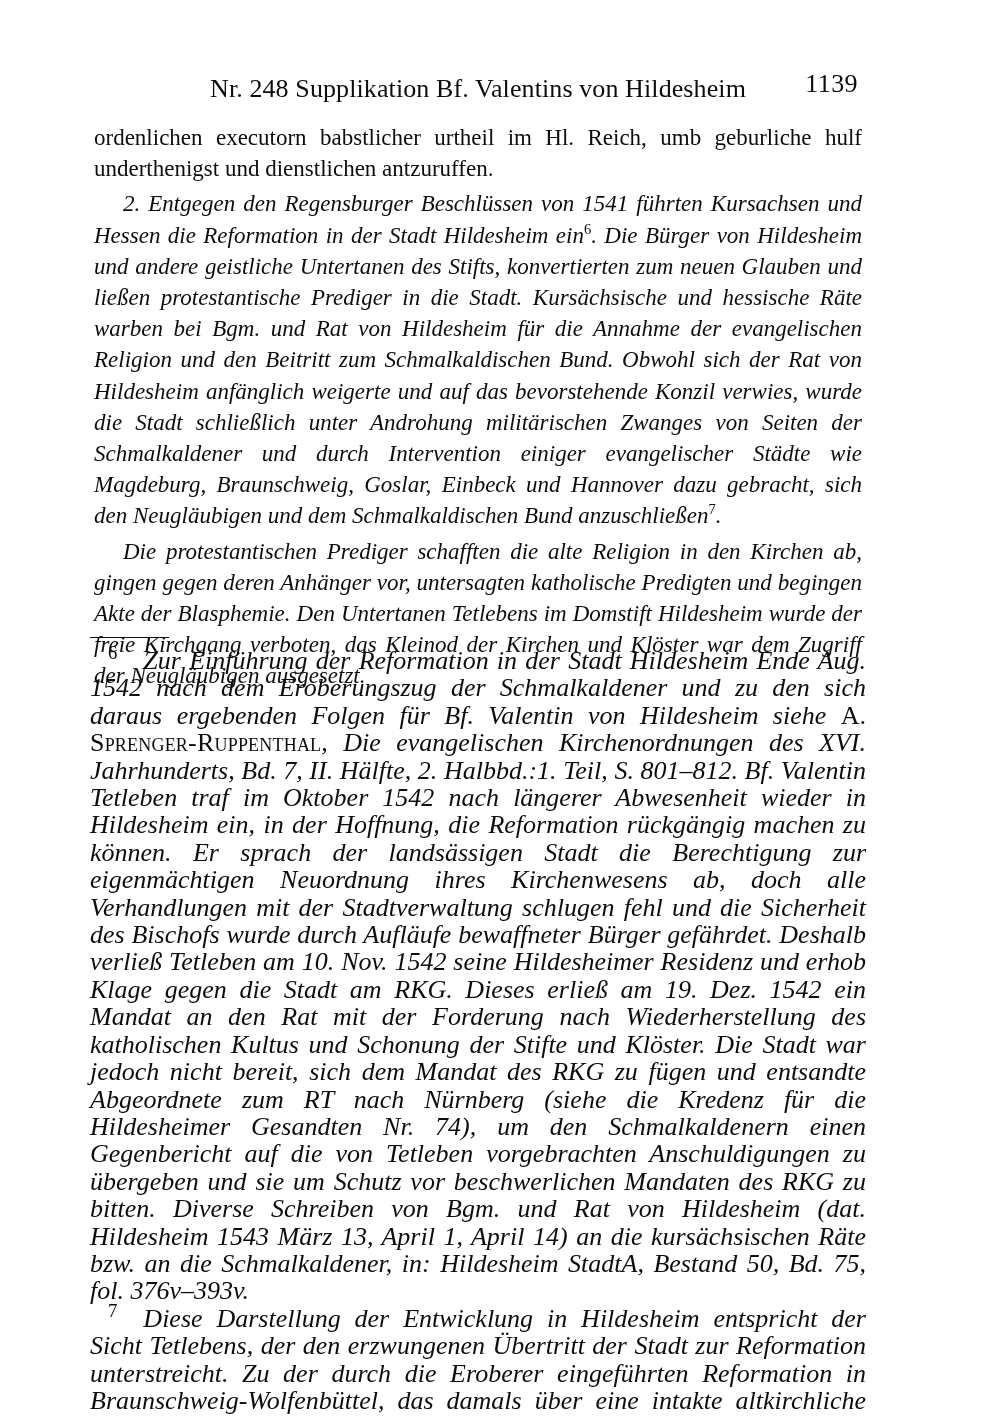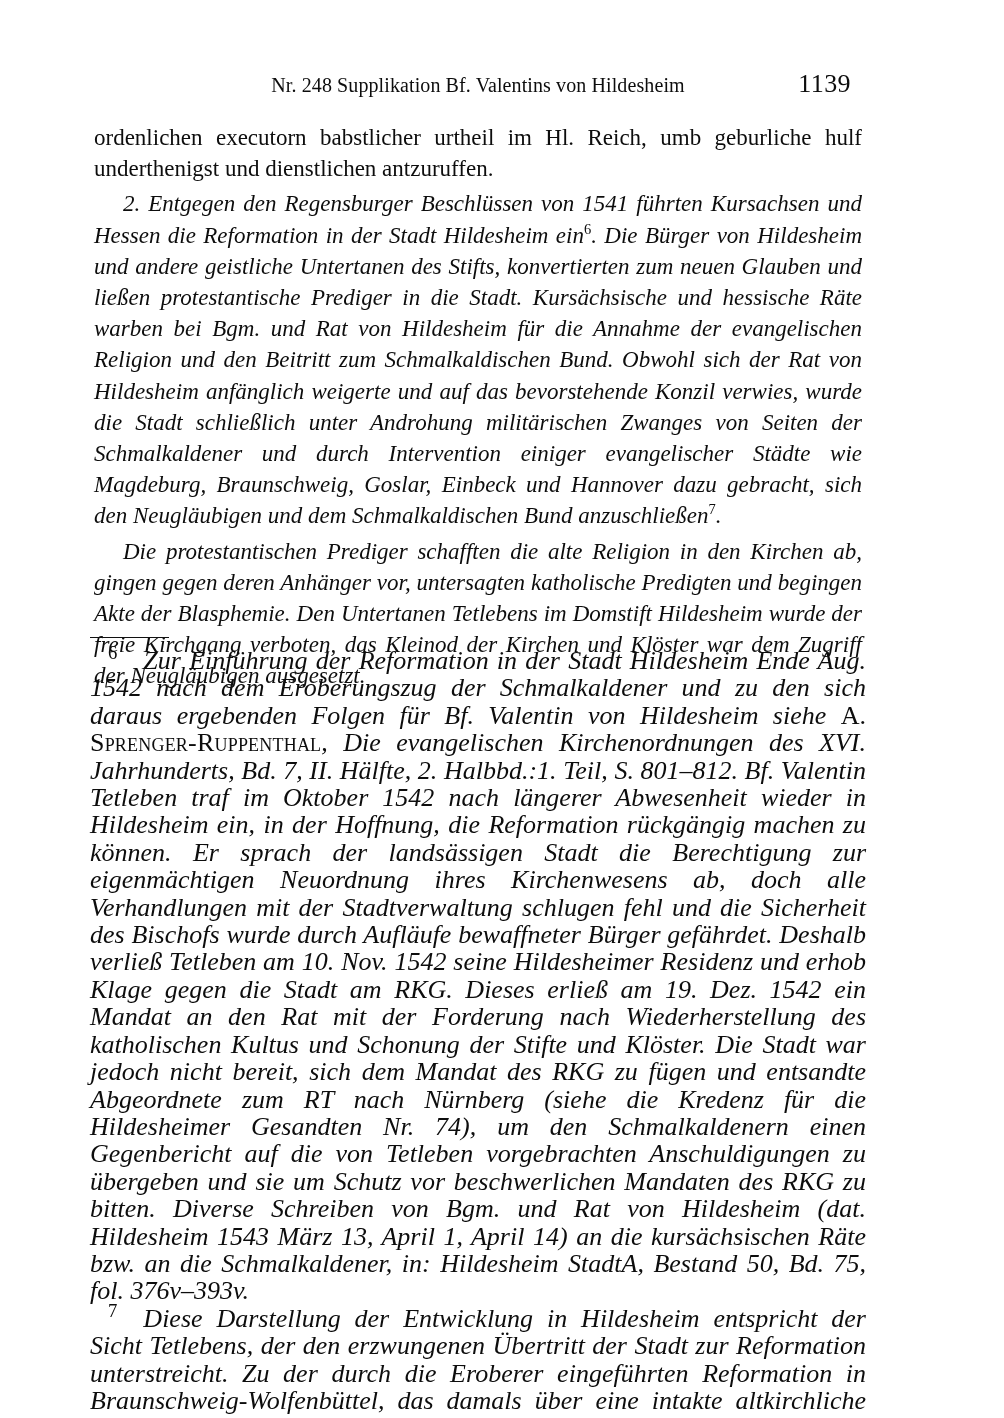--- a/index.html
+++ b/index.html
@@ -26,27 +26,27 @@
   .runhead {
     position: absolute;
     left: 90px;
     top: 74px;
     width: 776px;
     display: flex;
     align-items: baseline;
     justify-content: center;
   }
   .runhead-title {
-    font-size: 20px;
+    font-size: 26px;
     letter-spacing: 0.1px;
     white-space: nowrap;
   }
   .runhead-folio {
     position: absolute;
-    right: 15px;
+    right: 8px;
     top: -5px;
     font-size: 26px;
     letter-spacing: 0.4px;
     margin-left: 32px;
   }
 
   
   .textblock {
     position: absolute;
     left: 90px;

